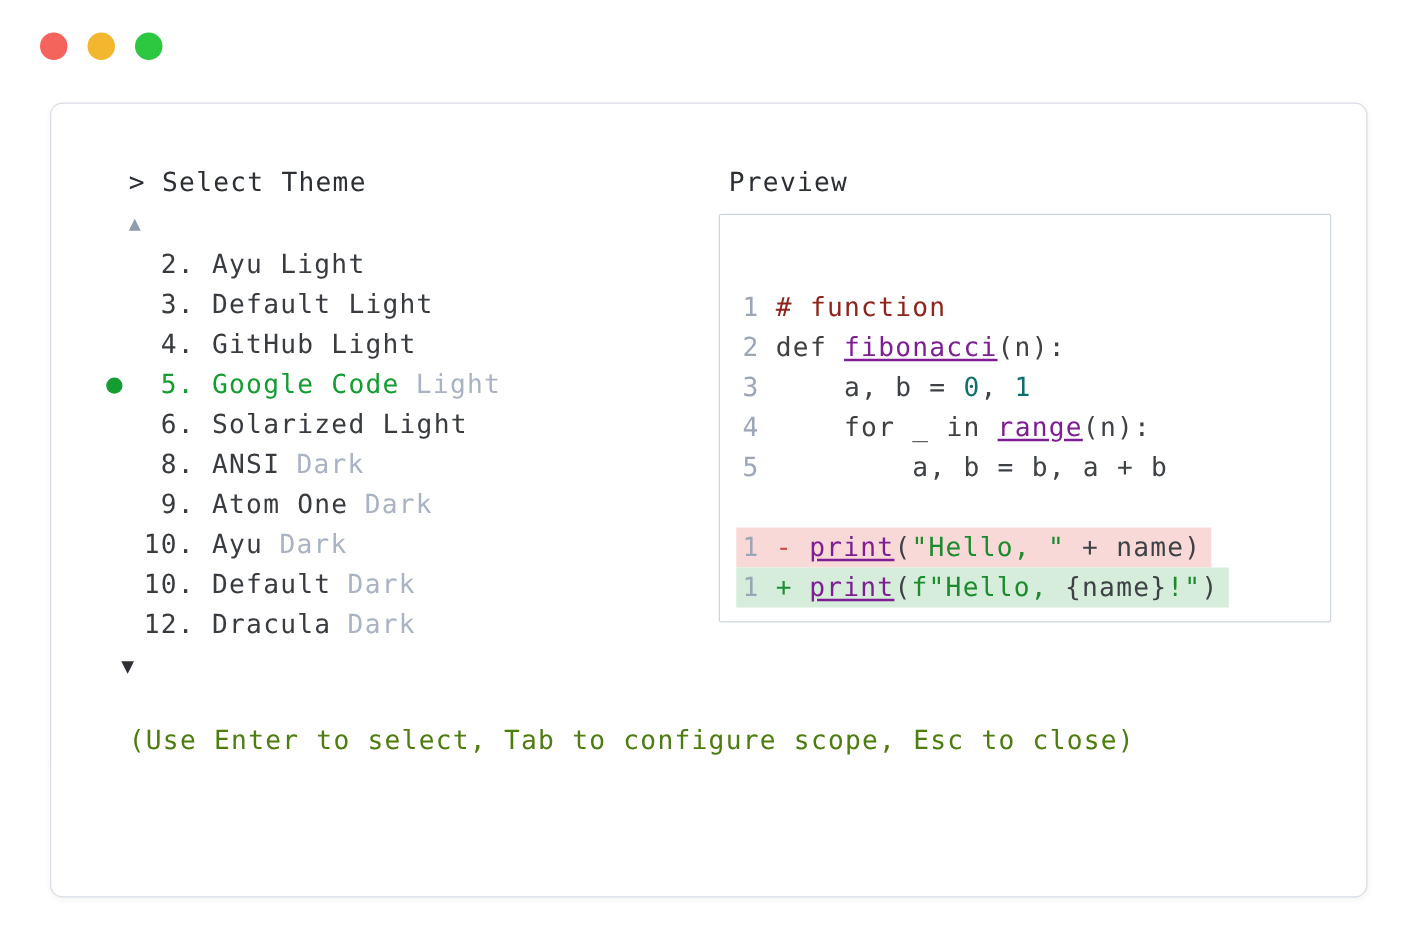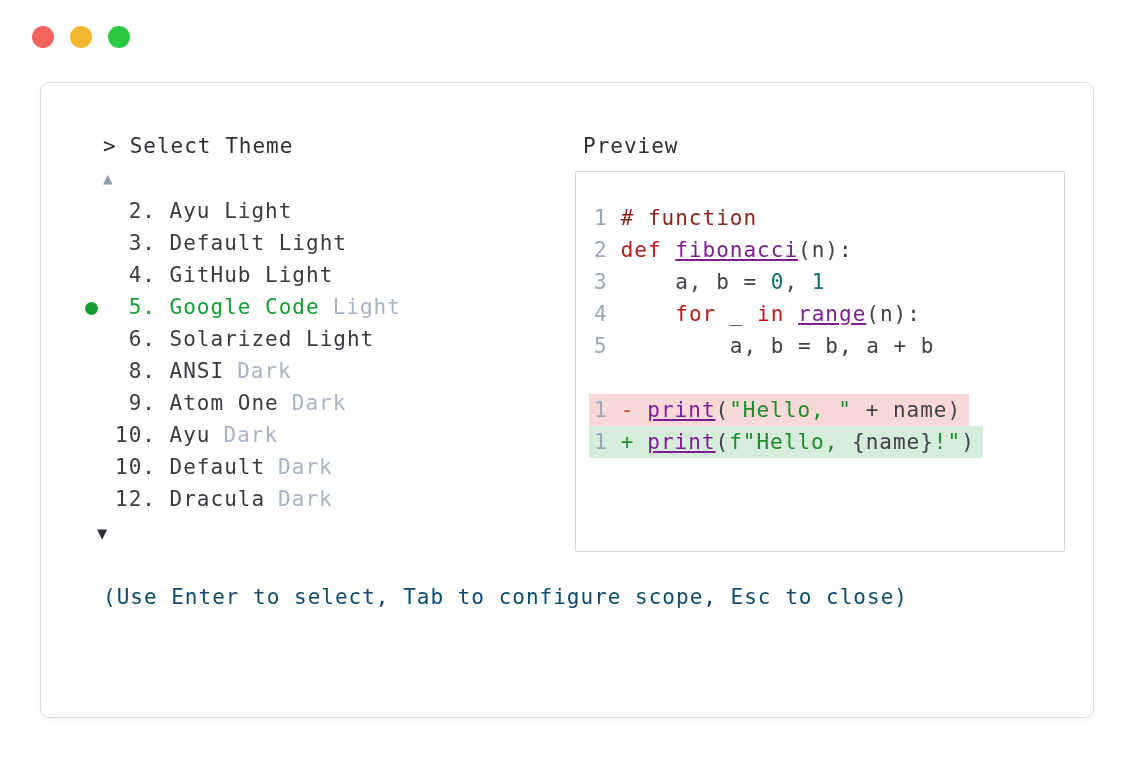--- a/index.html
+++ b/index.html
@@ -33,37 +33,37 @@
   .list{margin-top:2px;}
   .row{line-height:32px;white-space:pre;cursor:default;}
   .row .marker{display:inline-block;width:30px;}
   .row .dot{display:inline-block;width:13px;height:13px;border-radius:50%;
             background:#149d31;visibility:hidden;vertical-align:-1px;}
   .row.selected .dot{visibility:visible;}
   .row .prefix,.row .nm{color:#383b40;}
   .row.selected .prefix,.row.selected .nm{color:#149d31;}
   .row .variant{color:#a9b3c4;margin-left:13px;}
 
-  .hint{margin:32px 0 0 18px;line-height:26px;color:#0c4a6e;white-space:pre;}
+  .hint{margin:32px 0 0 18px;line-height:26px;color:#4d7c0f;white-space:pre;}
 
   
-  .box{box-sizing:border-box;height:381px;margin-top:12px;background:#fff;
-       border:1.5px solid #cfd5df;border-radius:2px;padding:30px 0 0 18px;overflow:hidden;}
+  .box{box-sizing:border-box;height:327px;margin-top:12px;background:#fff;
+       border:1.5px solid #cfd5df;border-radius:2px;padding:58px 0 0 18px;overflow:hidden;}
   .cl{line-height:32px;white-space:pre;}
   .ln{display:inline-block;min-width:13px;margin-right:13px;color:#9ca6b7;}
   .blank{height:32px;}
   .mk{display:inline-block;margin-right:13px;}
   .mk.minus{color:#cc4a40;}
   .mk.plus{color:#1e8d33;}
   .diff .hl{display:inline-block;padding:0 8px 0 5px;margin-left:-5px;}
   .diff.removed .hl{background:#f9d9d8;}
   .diff.added .hl{background:#d5edda;}
 
   .tk-com{color:#8e241b;}
-  .tk-kwd{color:#b91c1c;}
+  .tk-kwd{color:#404040;}
   .tk-typ{color:#7d1f93;text-decoration:underline;}
   .tk-lit{color:#0e6f70;}
   .tk-str{color:#1b8c2c;}
   .tk-pln{color:#3e4247;}
 </style>
 </head>
 <body>
 
 <div class="app">
 

